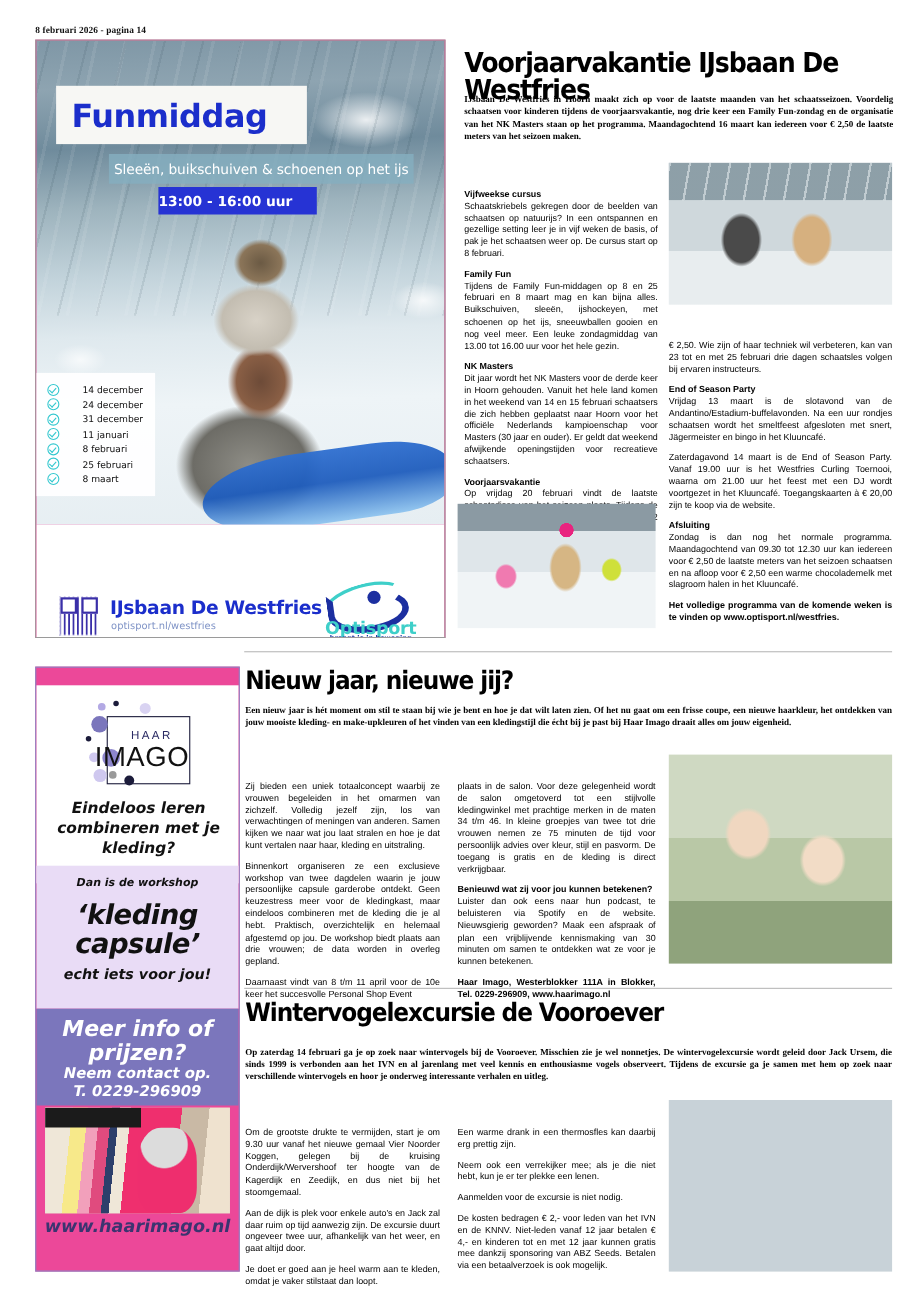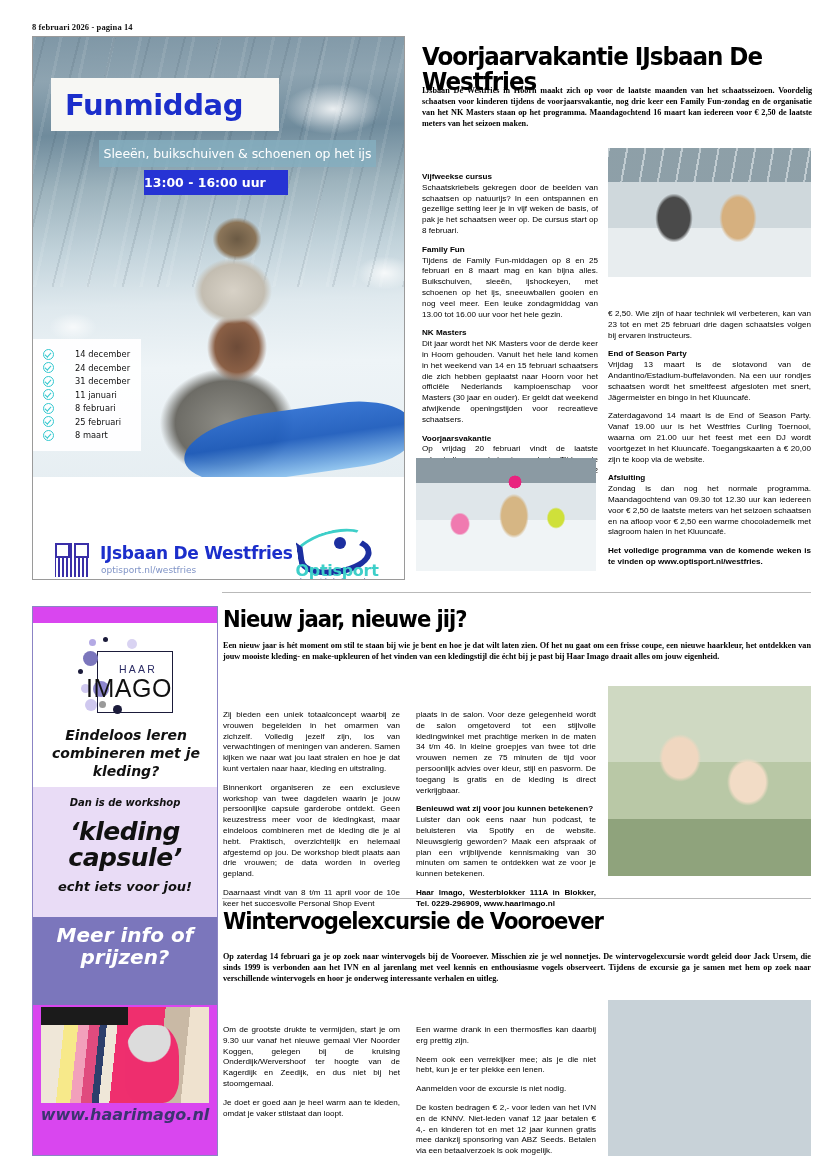--- a/index.html
+++ b/index.html
@@ -11,21 +11,21 @@
   .page{position:relative;width:819px;height:1176px;}
 
   
   .dateline{
     position:absolute;left:32px;top:22px;
     font-family:"Liberation Serif",serif;
     font-weight:bold;font-size:8.5px;letter-spacing:.1px;color:#111;
   }
 
   
-  .ad-frame{position:absolute;border:1px solid #9a9a9a;box-sizing:border-box;background:#d946ef;overflow:hidden;}
+  .ad-frame{position:absolute;border:1px solid #9a9a9a;box-sizing:border-box;background:#ec4899;overflow:hidden;}
 
   
   #ad-ijsbaan{left:32px;top:36px;width:373px;height:544px;}
   .ijs-photo{
     position:absolute;left:0;top:0;width:100%;height:440px;overflow:hidden;
     background:
       radial-gradient(ellipse 70px 36px at 300px 72px, rgba(255,255,255,.85), rgba(255,255,255,0) 70%),
       radial-gradient(ellipse 40px 24px at 352px 236px, rgba(255,255,255,.8), rgba(255,255,255,0) 70%),
       radial-gradient(ellipse 34px 20px at 40px 290px, rgba(255,255,255,.7), rgba(255,255,255,0) 70%),
       linear-gradient(178deg,#7f97a6 0%,#8ea4b1 10%,#6f8b9c 22%,#9db3bd 34%,#c2d3db 48%,#dfe9ee 60%,#eef4f7 74%,#e6eef2 100%);
@@ -374,20 +374,24 @@
     </div>
 
     <div class="im-mid">
       <div class="im-mid-l1">Dan is de workshop</div>
       <div class="im-mid-l2">‘kleding capsule’</div>
       <div class="im-mid-l3">echt iets voor jou!</div>
     </div>
 
     <div class="im-bot">
       <div class="im-bot-l1">Meer info of prijzen?</div>
+      <div class="im-bot-l2">
+        <span>Neem contact op.</span><br>
+        <span>T. 0229-296909</span>
+      </div>
     </div>
 
     <div class="im-photo"></div>
     <div class="im-url">www.haarimago.nl</div>
   </div>
 
   <div class="headline" style="left:223px;top:608px;font-size:23px;width:400px;">Nieuw jaar, nieuwe jij?</div>
 
   <div class="lead" style="left:223px;top:641px;width:588px;">Een nieuw jaar is hét moment om stil te staan bij wie je bent en hoe je dat wilt laten zien. Of het nu gaat om een frisse coupe, een nieuwe haarkleur, het ontdekken van jouw mooiste kleding- en make-upkleuren of het vinden van een kledingstijl die écht bij je past bij Haar Imago draait alles om jouw eigenheid.</div>
 
@@ -407,20 +411,21 @@
   <div class="photo" id="photo-salon"></div>
 
   <div class="rule" style="left:222px;top:898px;width:589px;"></div>
 
   <div class="headline" style="left:223px;top:910px;font-size:23px;width:520px;">Wintervogelexcursie de Vooroever</div>
 
   <div class="lead" style="left:223px;top:952px;width:588px;">Op zaterdag 14 februari ga je op zoek naar wintervogels bij de Vooroever. Misschien zie je wel nonnetjes. De wintervogelexcursie wordt geleid door Jack Ursem, die sinds 1999 is verbonden aan het IVN en al jarenlang met veel kennis en enthousiasme vogels observeert. Tijdens de excursie ga je samen met hem op zoek naar verschillende wintervogels en hoor je onderweg interessante verhalen en uitleg.</div>
 
   <div class="col" style="left:223px;top:1000px;width:177px;">
     <p>Om de grootste drukte te vermijden, start je om 9.30 uur vanaf het nieuwe gemaal Vier Noorder Koggen, gelegen bij de kruising Onderdijk/Wervershoof ter hoogte van de Kagerdijk en Zeedijk, en dus niet bij het stoomgemaal.</p>
+    <p>Aan de dijk is plek voor enkele auto's en Jack zal daar ruim op tijd aanwezig zijn. De excursie duurt ongeveer twee uur, afhankelijk van het weer, en gaat altijd door.</p>
     <p>Je doet er goed aan je heel warm aan te kleden, omdat je vaker stilstaat dan loopt.</p>
   </div>
 
   <div class="col" style="left:416px;top:1000px;width:180px;">
     <p>Een warme drank in een thermosfles kan daarbij erg prettig zijn.</p>
     <p>Neem ook een verrekijker mee; als je die niet hebt, kun je er ter plekke een lenen.</p>
     <p>Aanmelden voor de excursie is niet nodig.</p>
     <p>De kosten bedragen € 2,- voor leden van het IVN en de KNNV. Niet-leden vanaf 12 jaar betalen € 4,- en kinderen tot en met 12 jaar kunnen gratis mee dankzij sponsoring van ABZ Seeds. Betalen via een betaalverzoek is ook mogelijk.</p>
   </div>
 

